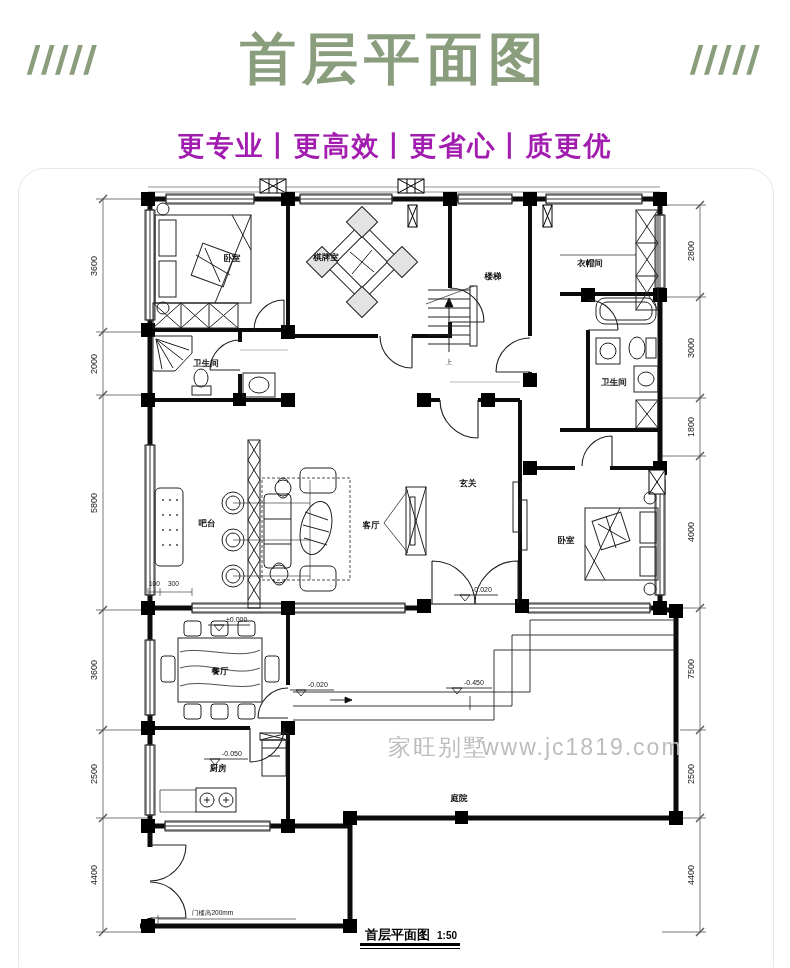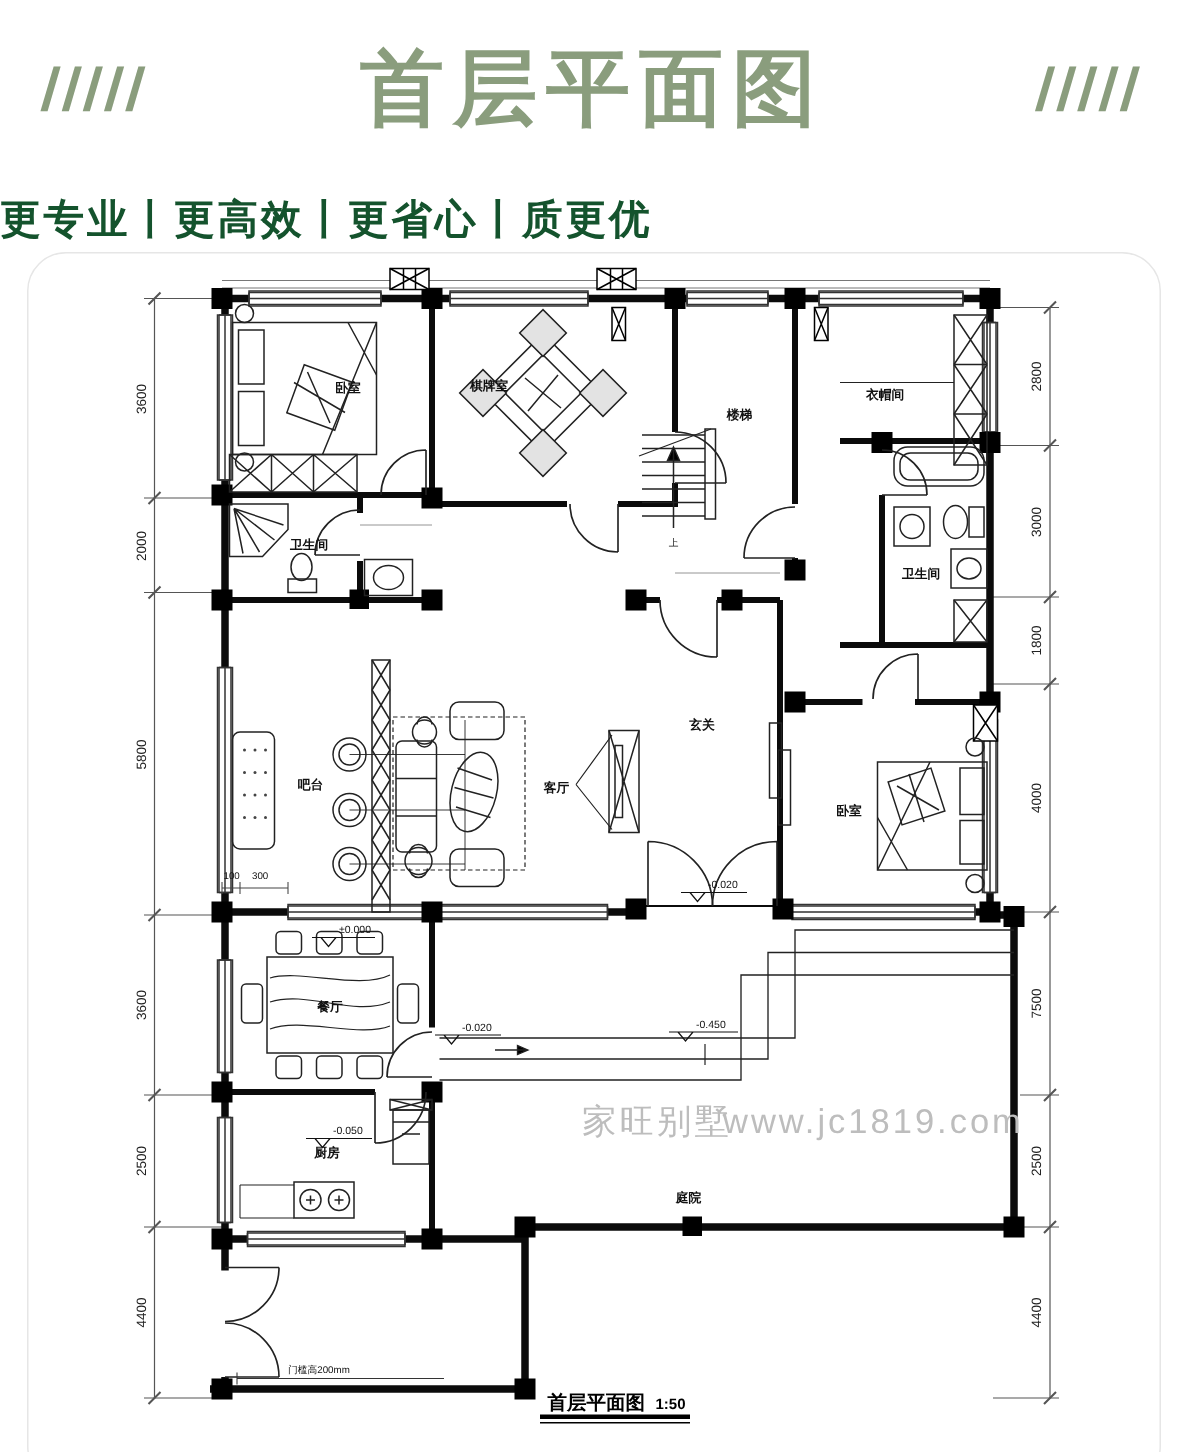--- a/index.html
+++ b/index.html
@@ -15,22 +15,22 @@
     position:absolute;left:0;top:22px;width:790px;text-align:center;
     font-size:56px;font-weight:bold;color:#8a9d7d;letter-spacing:6px;
   }
   .hdr-slash{
     position:absolute;top:38px;font-size:40px;font-weight:bold;color:#8a9d7d;
     letter-spacing:3px;transform:skewX(-6deg);
   }
   .hdr-slash.left{left:28px;}
   .hdr-slash.right{right:28px;}
   .hdr-sub{
-    position:absolute;left:0;top:128px;width:790px;
-    font-size:27px;font-weight:bold;color:#14532d;letter-spacing:2px;
+    position:absolute;left:0;top:128px;width:790px;text-align:center;
+    font-size:27px;font-weight:bold;color:#a21caf;letter-spacing:2px;
   }
   svg{position:absolute;left:0;top:0;}
   text{font-family:"Liberation Sans", sans-serif;}
   .room{font-size:8.5px;font-weight:bold;fill:#111;}
   .lvl{font-size:7px;fill:#111;}
   .dim{font-size:9px;fill:#222;}
   .tiny{font-size:6.5px;fill:#111;}
   .wm{font-size:23px;fill:#bdbdbd;letter-spacing:2px;}
   .cap{font-size:13px;font-weight:bold;fill:#000;}
   .cap2{font-size:10px;font-weight:bold;fill:#000;}

